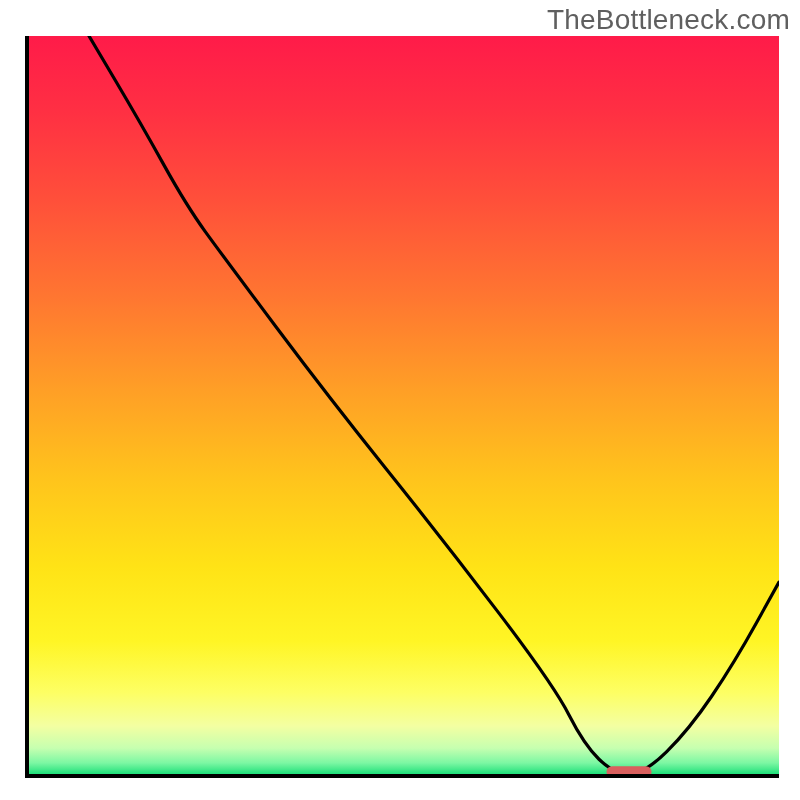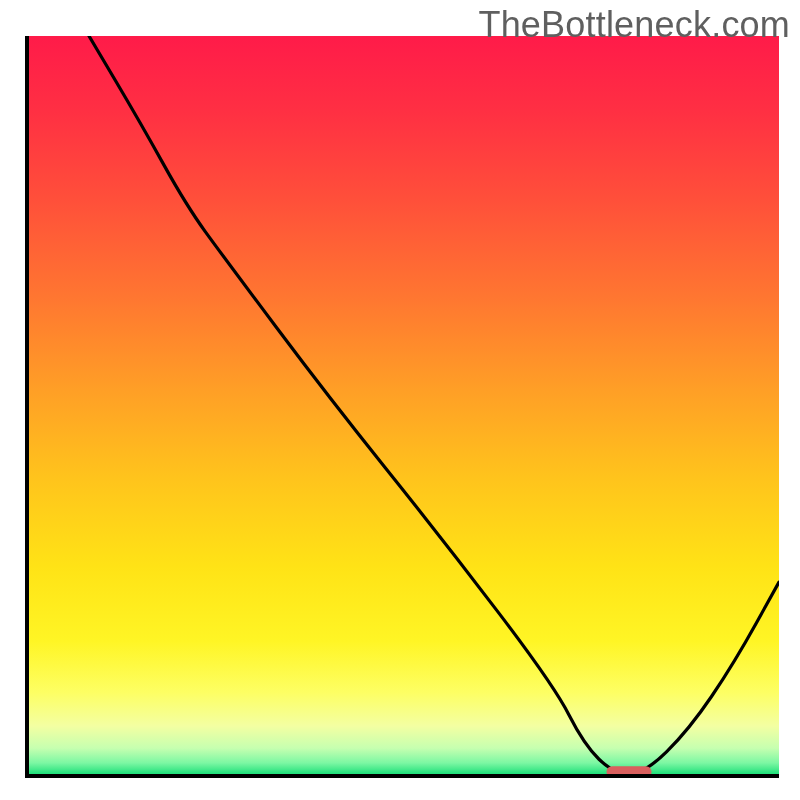--- a/index.html
+++ b/index.html
@@ -13,21 +13,21 @@
   .frame {
     position: relative;
     width: 800px;
     height: 800px;
     box-sizing: border-box;
   }
   .watermark {
     position: absolute;
     top: 4px;
     right: 10px;
-    font-size: 36px;
+    font-size: 28px;
     font-weight: 400;
     color: #5f5f5f;
     letter-spacing: 0.2px;
     z-index: 5;
   }
   .plot-area {
     position: absolute;
     left: 25px;
     top: 36px;
     width: 754px;

